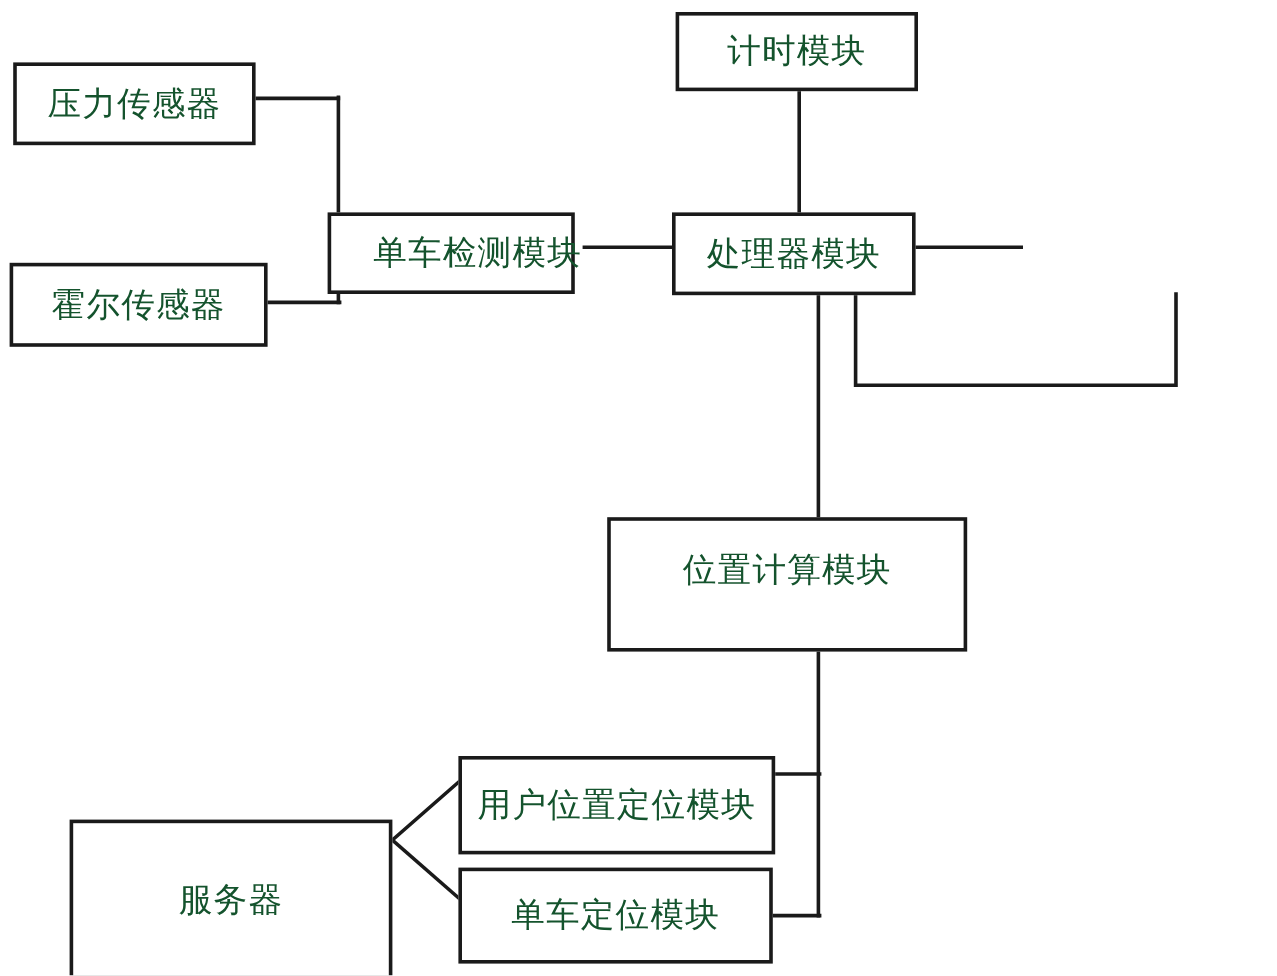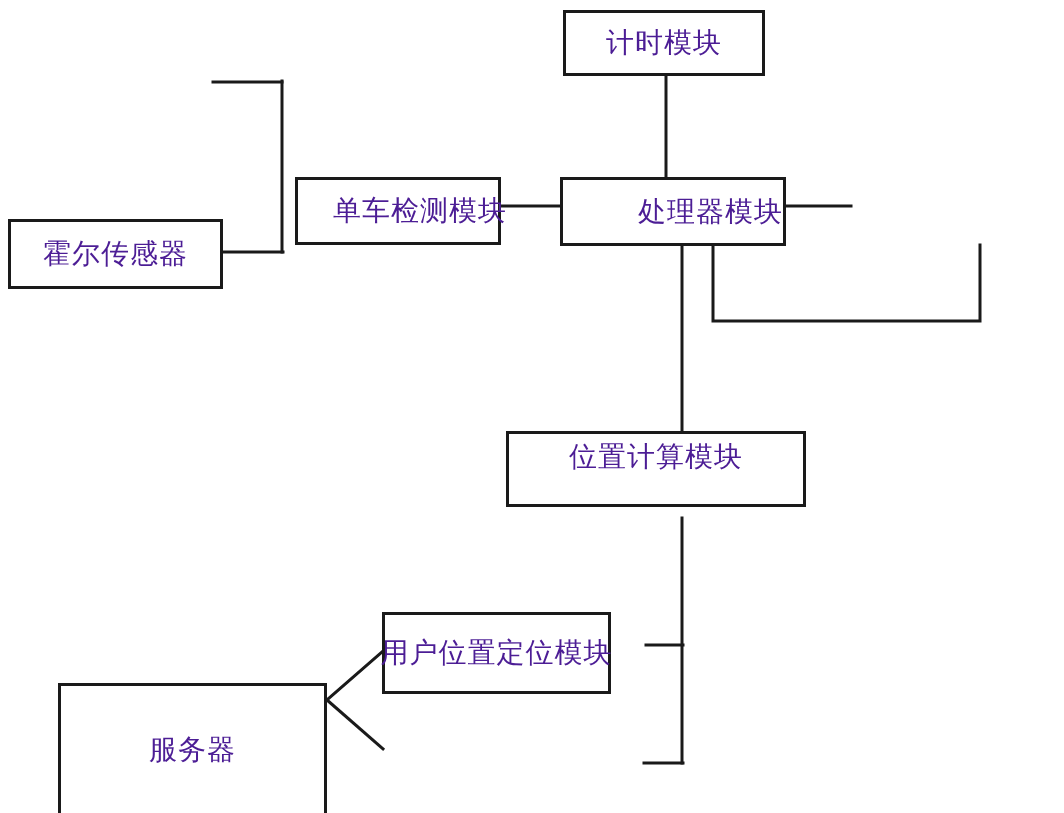--- a/index.html
+++ b/index.html
@@ -25,37 +25,37 @@
   }
   .node {
     position: absolute;
     z-index: 2;
     box-sizing: border-box;
     background: #ffffff;
     border: 3px solid #1a1a1a;
     display: flex;
     align-items: center;
     justify-content: center;
-    color: #4c1d95;
+    color: #14532d;
     font-size: 28px;
     letter-spacing: 1px;
     white-space: nowrap;
   }
   .node.text-high {
     padding-bottom: 24px;
   }
   
   #n-pressure   { left: 11px;  top: 52px;  width: 202px; height: 69px; }
   #n-hall       { left: 8px;   top: 219px; width: 215px; height: 70px; }
-  #n-detect     { left: 295px; top: 177px; width: 206px; height: 68px; padding-left: 44px; }
+  #n-detect     { left: 273px; top: 177px; width: 206px; height: 68px; padding-left: 44px; }
   #n-timer      { left: 563px; top: 10px;  width: 202px; height: 66px; }
-  #n-processor  { left: 560px; top: 177px; width: 226px; height: 69px; justify-content: flex-end; }
+  #n-processor  { left: 560px; top: 177px; width: 203px; height: 69px; }
   #n-lock       { left: 850px; top: 174px; width: 207px; height: 72px; }
-  #n-poscalc    { left: 506px; top: 431px; width: 300px; height: 76px; }
-  #n-userpos    { left: 382px; top: 612px; width: 229px; height: 82px; align-items: center; }
+  #n-poscalc    { left: 506px; top: 431px; width: 300px; height: 112px; }
+  #n-userpos    { left: 382px; top: 630px; width: 264px; height: 82px; align-items: center; }
   #n-bikepos    { left: 382px; top: 723px; width: 262px; height: 80px; }
   #n-server     { left: 58px;  top: 639px; width: 269px; height: 133px; margin-top: 44px; }
 </style>
 </head>
 <body>
 
 <div class="canvas">
 
   <svg class="wires" viewBox="0 0 1064 813" xmlns="http://www.w3.org/2000/svg" fill="none" stroke="#1a1a1a" stroke-width="3" stroke-linecap="square">
     <line x1="213" y1="82" x2="282" y2="82"></line>
@@ -66,20 +66,23 @@
     <line x1="763" y1="206" x2="851" y2="206"></line>
     <line x1="682" y1="245" x2="682" y2="432"></line>
     <polyline points="713,245 713,321 980,321 980,245"></polyline>
     <line x1="682" y1="518" x2="682" y2="763"></line>
     <line x1="646" y1="645" x2="683" y2="645"></line>
     <line x1="644" y1="763" x2="683" y2="763"></line>
     <line x1="327" y1="700" x2="383" y2="651"></line>
     <line x1="327" y1="700" x2="383" y2="749"></line>
   </svg>
 
+  <div class="node" id="n-pressure">
+    <span>压力传感器</span>
+  </div>
 
   <div class="node" id="n-hall">
     <span>霍尔传感器</span>
   </div>
 
   <div class="node" id="n-detect">
     <span>单车检测模块</span>
   </div>
 
   <div class="node" id="n-timer">
@@ -92,18 +95,21 @@
 
 
   <div class="node text-high" id="n-poscalc">
     <span>位置计算模块</span>
   </div>
 
   <div class="node" id="n-userpos">
     <span>用户位置定位模块</span>
   </div>
 
+  <div class="node" id="n-bikepos">
+    <span>单车定位模块</span>
+  </div>
 
   <div class="node" id="n-server">
     <span>服务器</span>
   </div>
 
 </div>
 
 </body></html>

